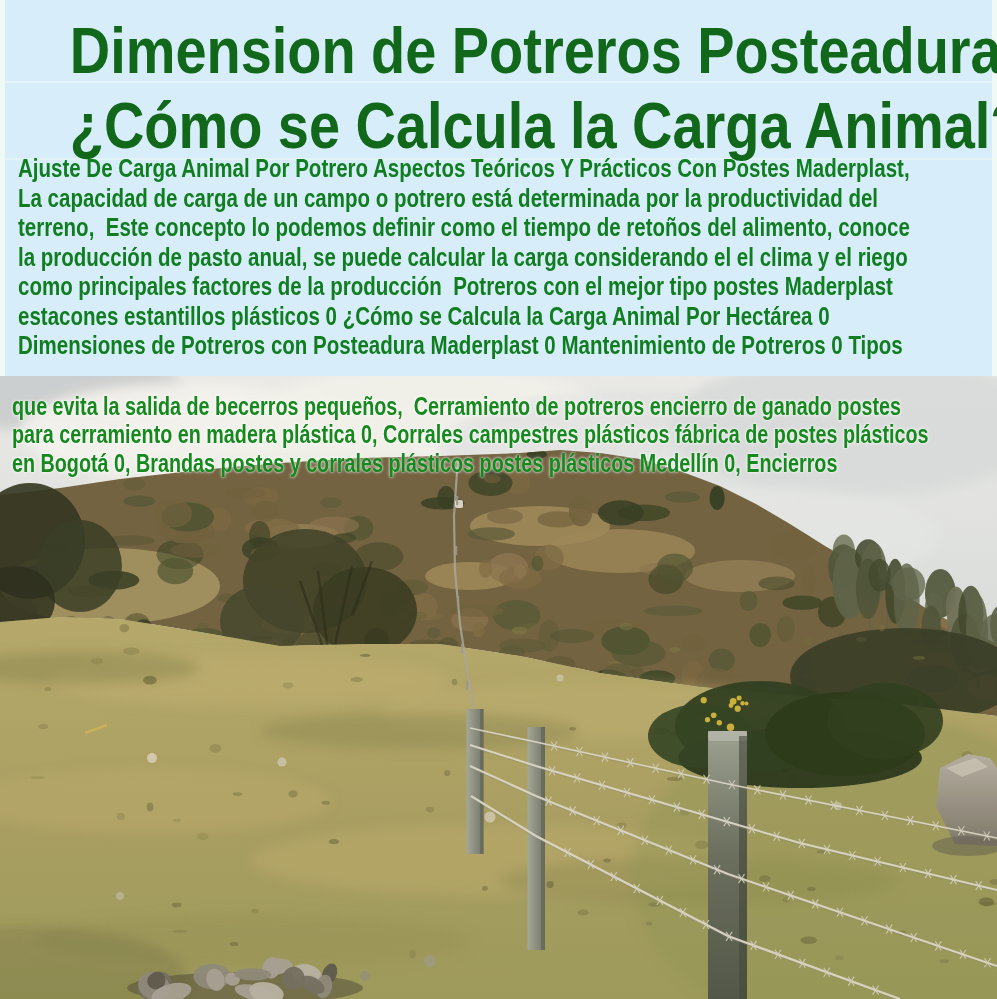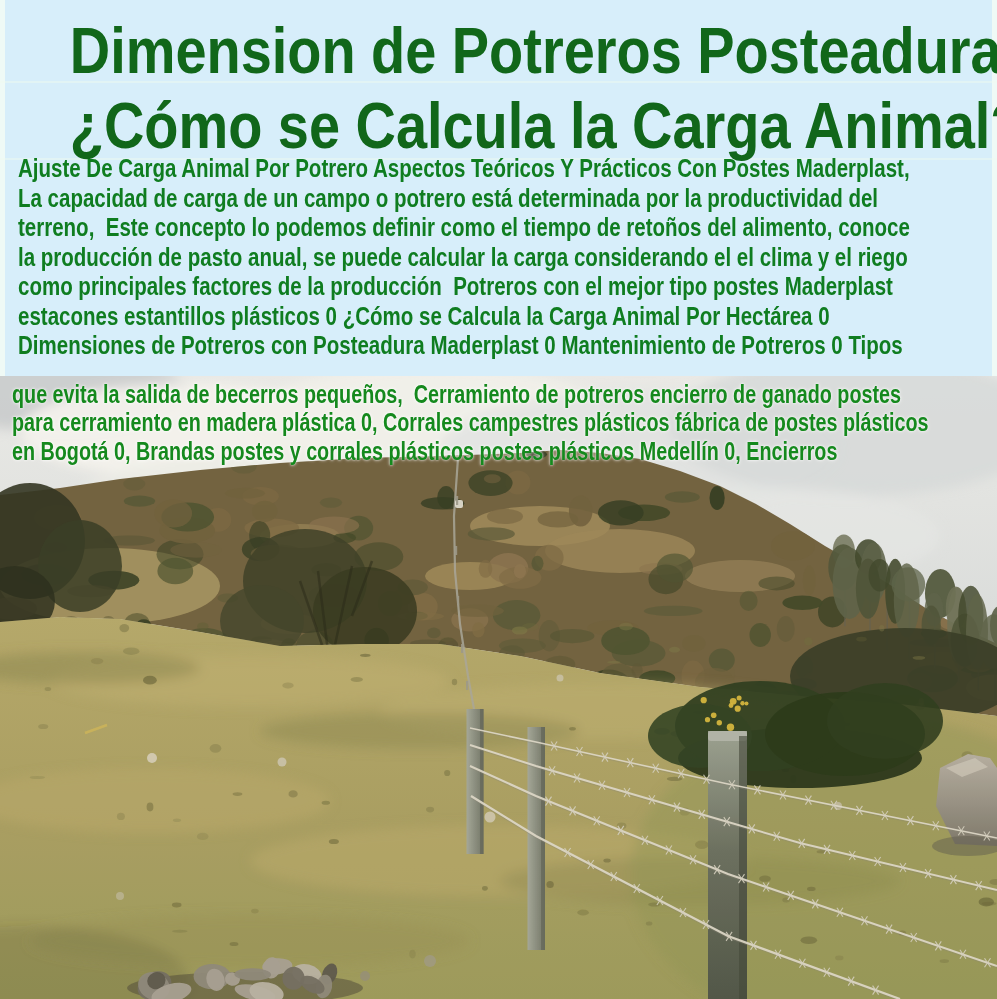--- a/index.html
+++ b/index.html
@@ -16,21 +16,21 @@
     display:block;line-height:75px;font-size:65px;font-weight:bold;
     color:#11671a;white-space:pre;transform:scaleX(0.86);transform-origin:50% 50%;
   }
   #intro{position:absolute;top:154px;left:18px;width:979px;}
   .intro-line{
     display:block;line-height:29.5px;font-size:25px;font-weight:bold;
     color:#0f7d20;white-space:pre;transform:scaleX(0.82);transform-origin:0 50%;
   }
   
   #photo{position:absolute;top:376px;left:0;width:997px;height:623px;overflow:hidden;}
-  #overlay-text{position:absolute;top:380px;left:12px;width:985px;z-index:5;}
+  #overlay-text{position:absolute;top:392px;left:12px;width:985px;z-index:5;}
   .overlay-line{
     display:block;line-height:28.4px;font-size:25px;font-weight:bold;
     color:#15891d;white-space:pre;transform:scaleX(0.79);transform-origin:0 50%;
     text-shadow:0 0 4px rgba(255,255,255,.9),0 0 2px rgba(255,255,255,.7);
   }
 </style>
 </head>
 <body>
 
 <div id="page">

